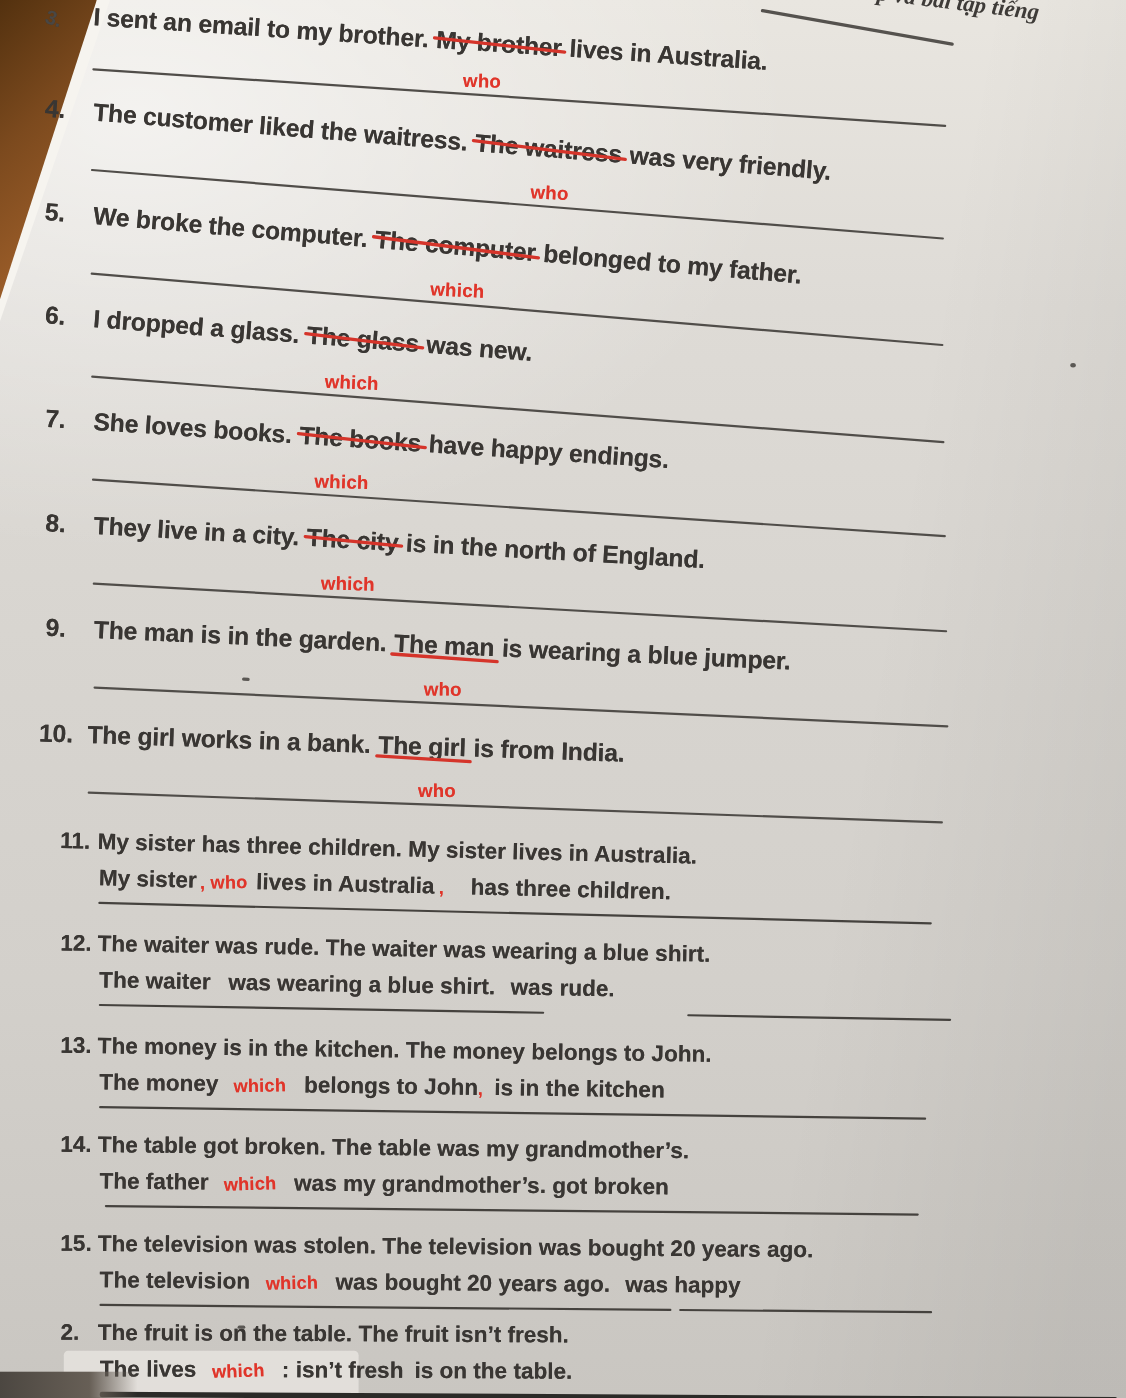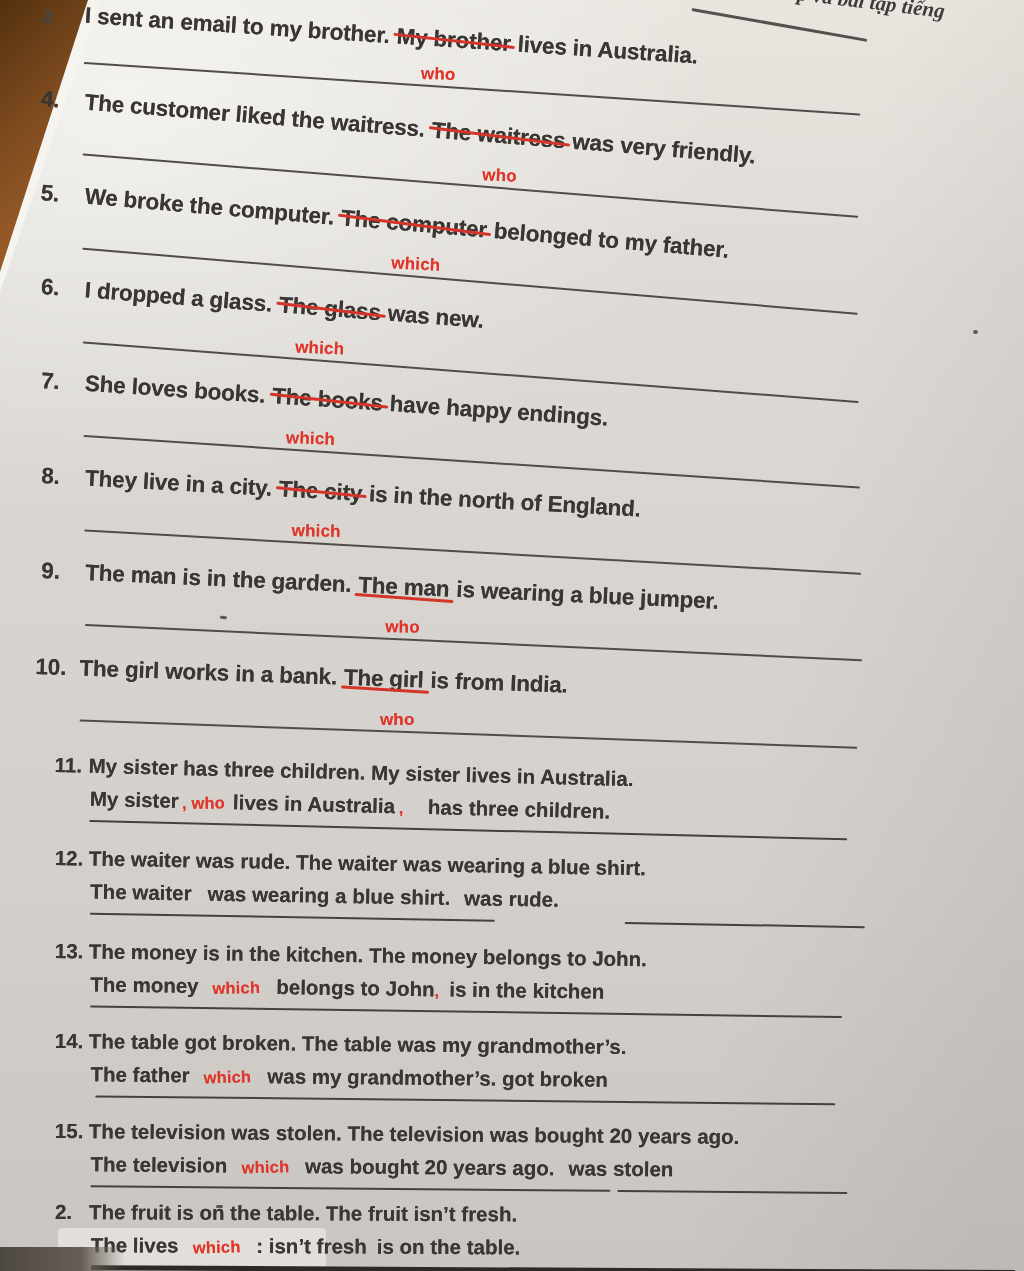--- a/index.html
+++ b/index.html
@@ -214,21 +214,21 @@
 
   <div class="item b" style="top:1119px;left:55px;transform:rotate(0.5deg)">
     <div class="row">
       <span class="num">15.</span>
       <span class="sent">The television was stolen. The television was bought 20 years ago.</span>
     </div>
     <div class="ansrow">
       <span>The television</span>
         <span class="hw g14">which</span>
         <span class="g16">was bought 20 years ago.</span>
-        <span class="g14">was stolen</span>
+        <span class="g14">was happy</span>
       <div class="ul" style="left:0;width:520px"></div>
       <div class="ul" style="left:527px;width:230px"></div>
     </div>
   </div>
 
   <div class="item b" style="top:1200px;left:55px;transform:rotate(0.3deg)">
     <div class="row">
       <span class="num">2.</span>
       <span class="sent">The fruit is on the table. The fruit isn’t fresh.</span>
     </div>

